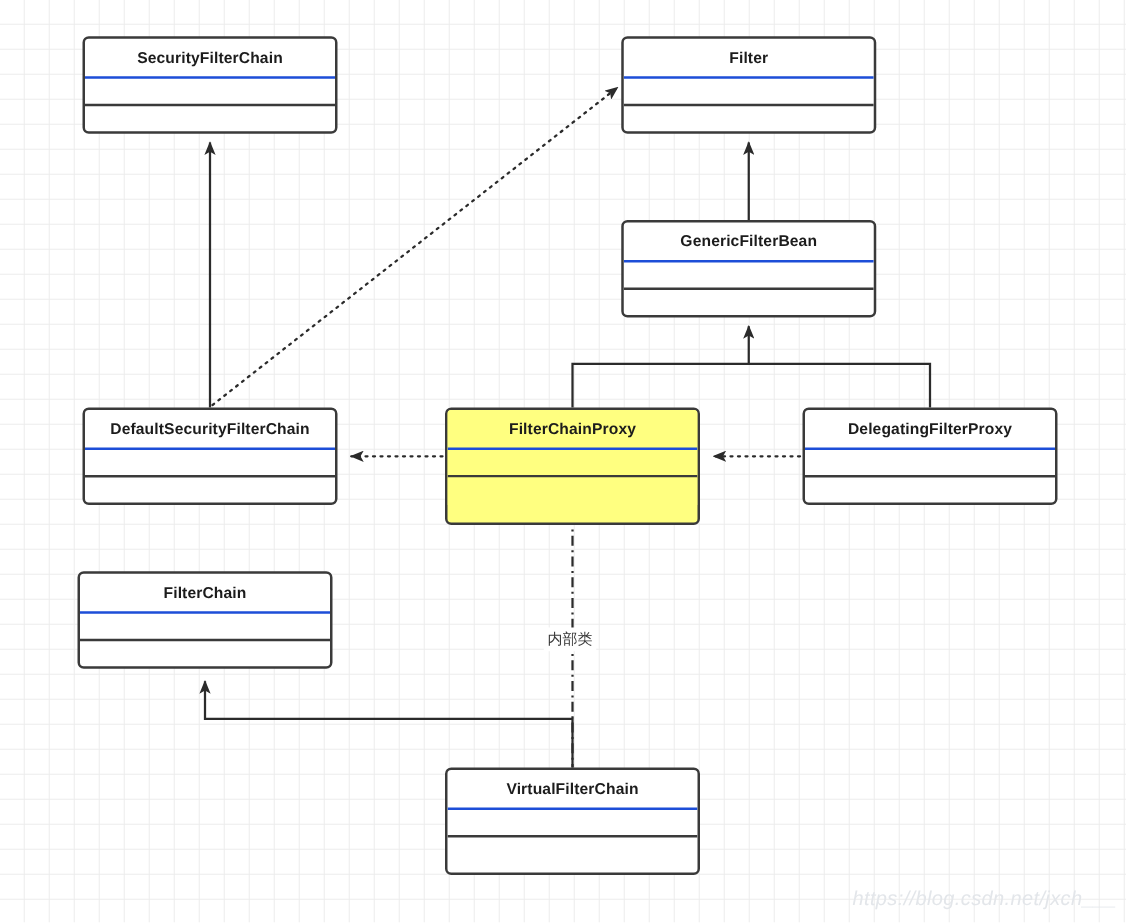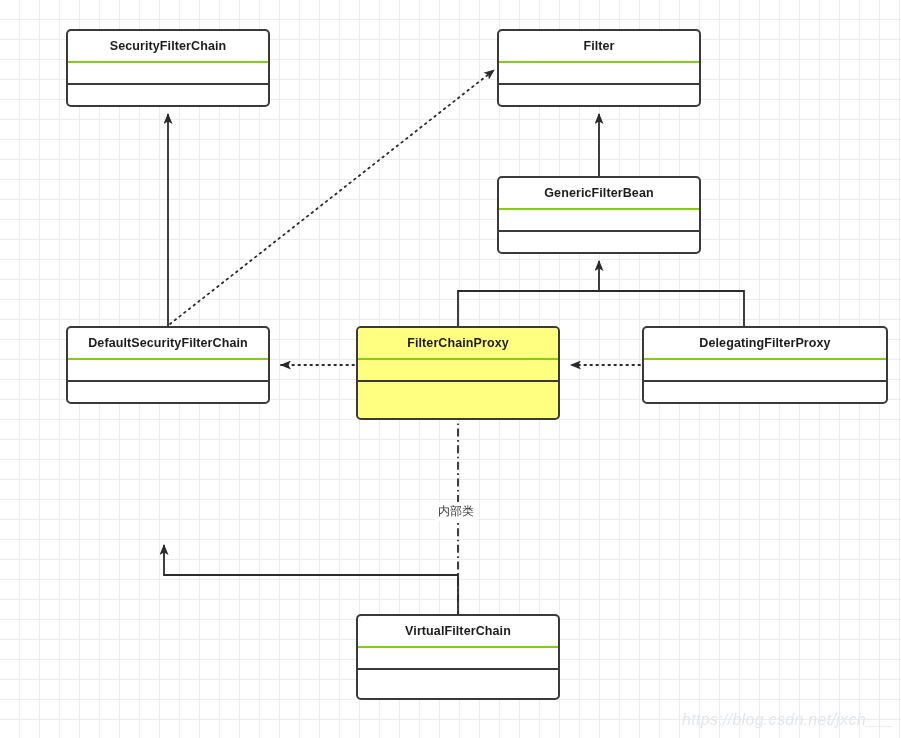--- a/index.html
+++ b/index.html
@@ -39,21 +39,21 @@
     overflow: hidden;
   }
   .uml-class .title-row {
     box-sizing: border-box;
     height: 32px;
     line-height: 30px;
     text-align: center;
     font-size: 12.5px;
     font-weight: bold;
     color: #1c1c1c;
-    border-bottom: 2px solid #84cc16;
+    border-bottom: 2px solid #1d4ed8;
     letter-spacing: 0.1px;
   }
   .uml-class .attr-row {
     box-sizing: border-box;
     height: 22px;
     border-bottom: 2px solid #3a3a3a;
   }
   .uml-class .op-row {
     box-sizing: border-box;
     height: 22px;
@@ -153,26 +153,31 @@
     <div class="attr-row"></div>
     <div class="op-row"></div>
   </div>
 
   <div class="uml-class highlight" style="left:356px; top:326px; width:204px; height:94px;">
     <div class="title-row">FilterChainProxy</div>
     <div class="attr-row"></div>
     <div class="op-row"></div>
   </div>
 
-  <div class="uml-class" style="left:642px; top:326px; width:246px; height:78px;">
+  <div class="uml-class" style="left:642px; top:326px; width:204px; height:78px;">
     <div class="title-row">DelegatingFilterProxy</div>
     <div class="attr-row"></div>
     <div class="op-row"></div>
   </div>
 
+  <div class="uml-class" style="left:62px; top:457px; width:204px; height:78px;">
+    <div class="title-row">FilterChain</div>
+    <div class="attr-row"></div>
+    <div class="op-row"></div>
+  </div>
 
   <div class="uml-class" style="left:356px; top:614px; width:204px; height:86px;">
     <div class="title-row">VirtualFilterChain</div>
     <div class="attr-row"></div>
     <div class="op-row"></div>
   </div>
 
   <div class="edge-label" style="left:435px; top:502px;">内部类</div>
 
   <div class="watermark" style="left:682px; top:711px;">https://blog.csdn.net/jxch___</div>

